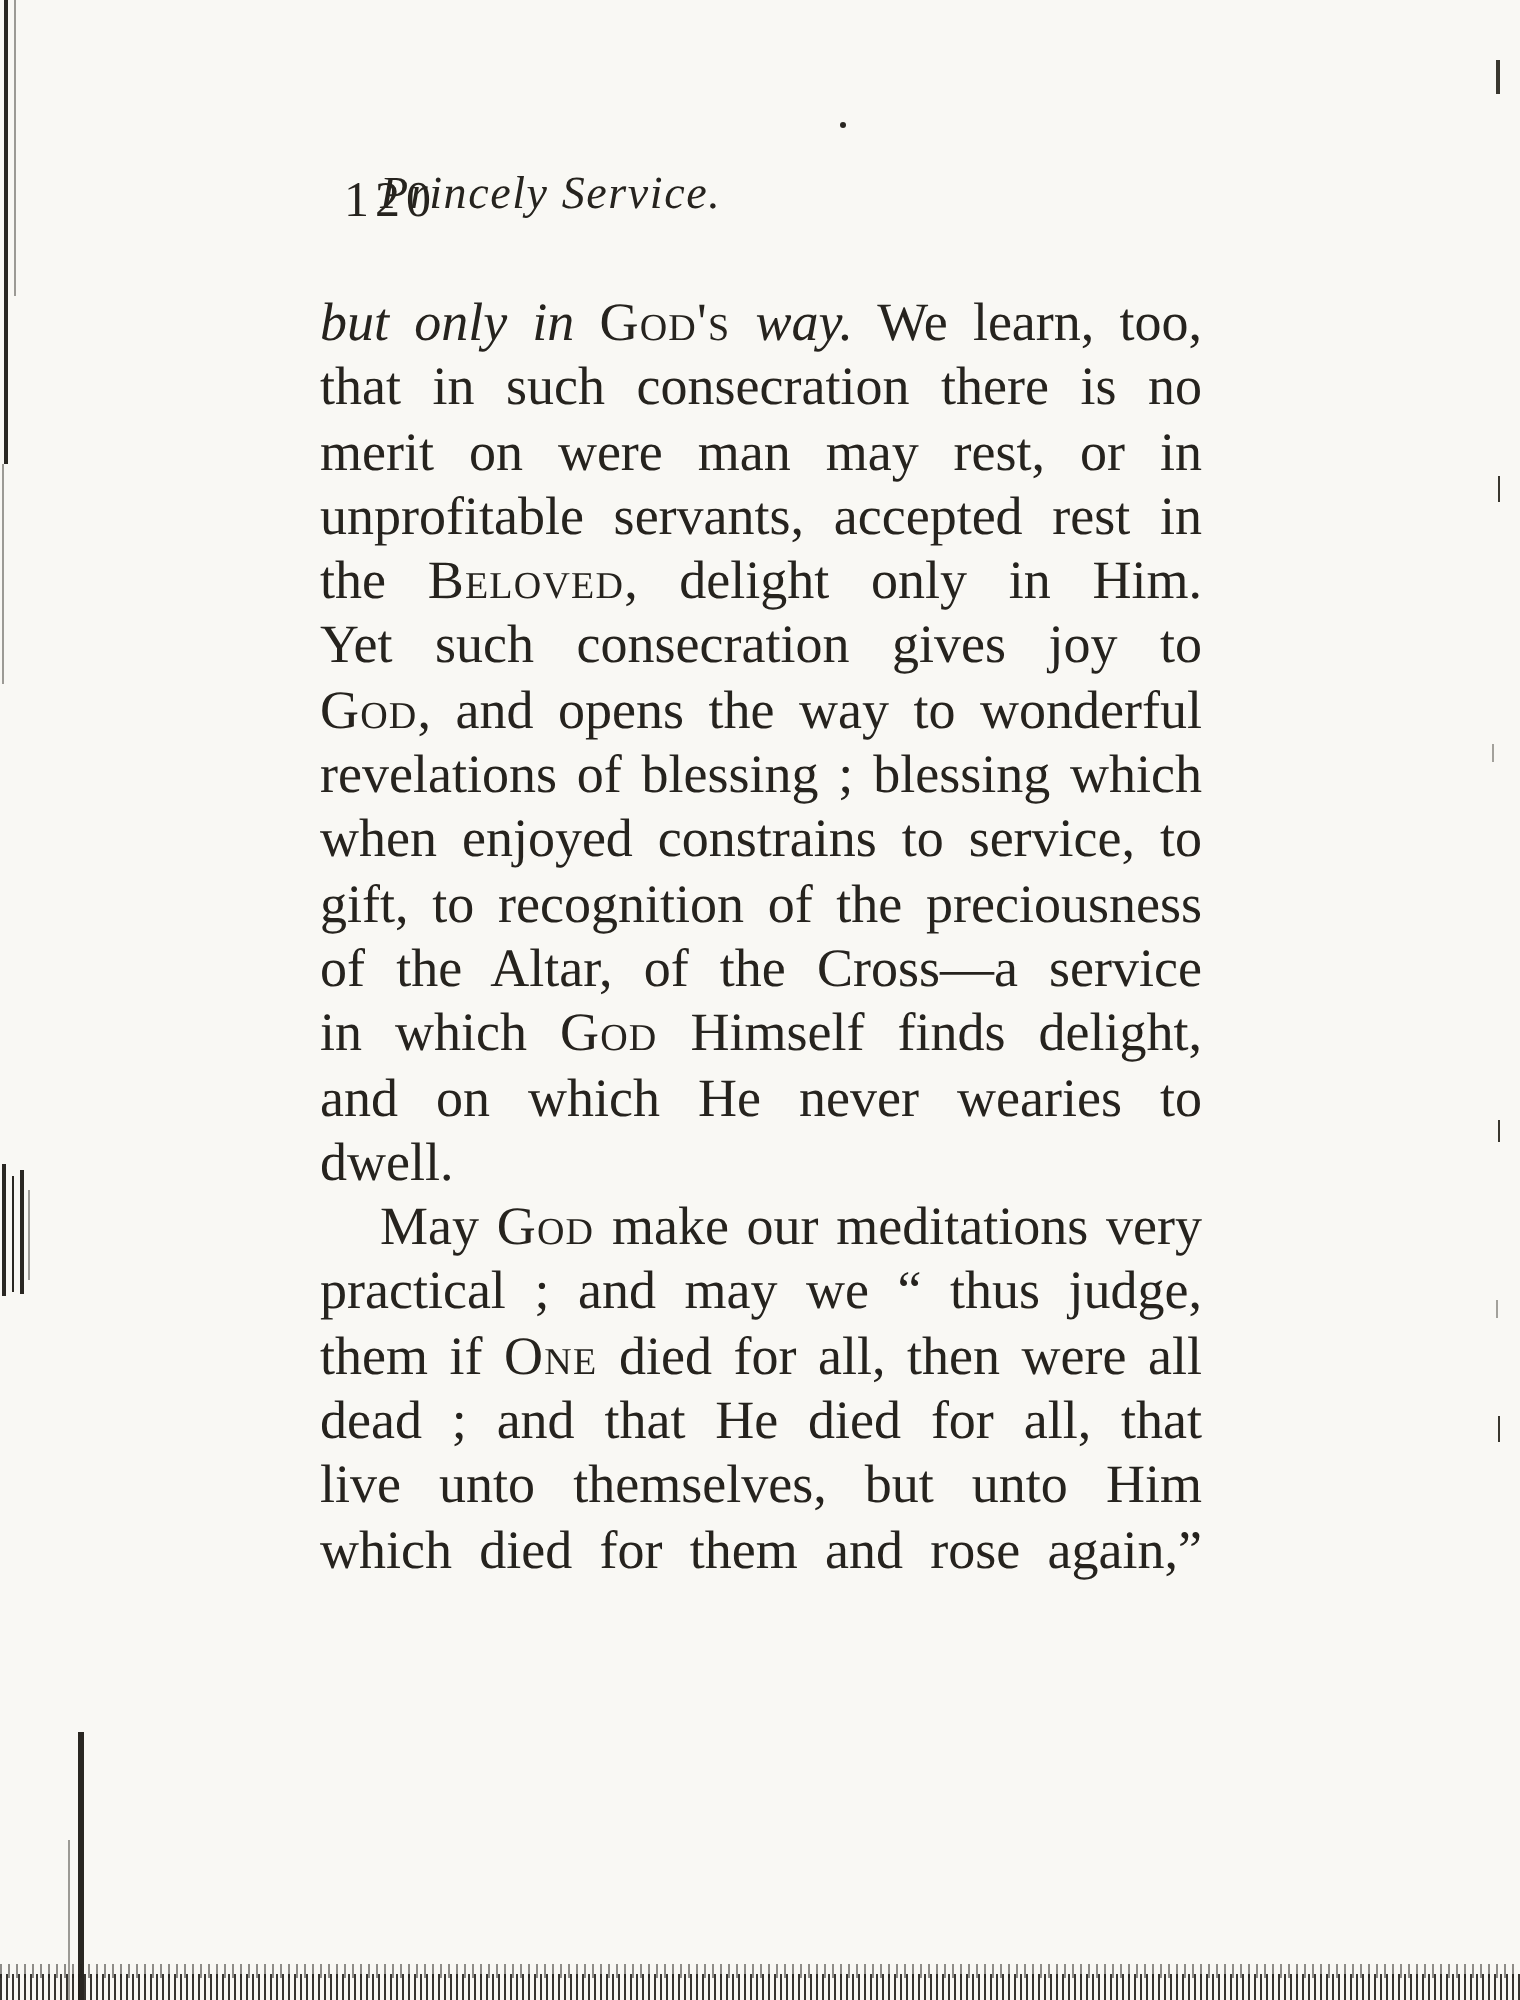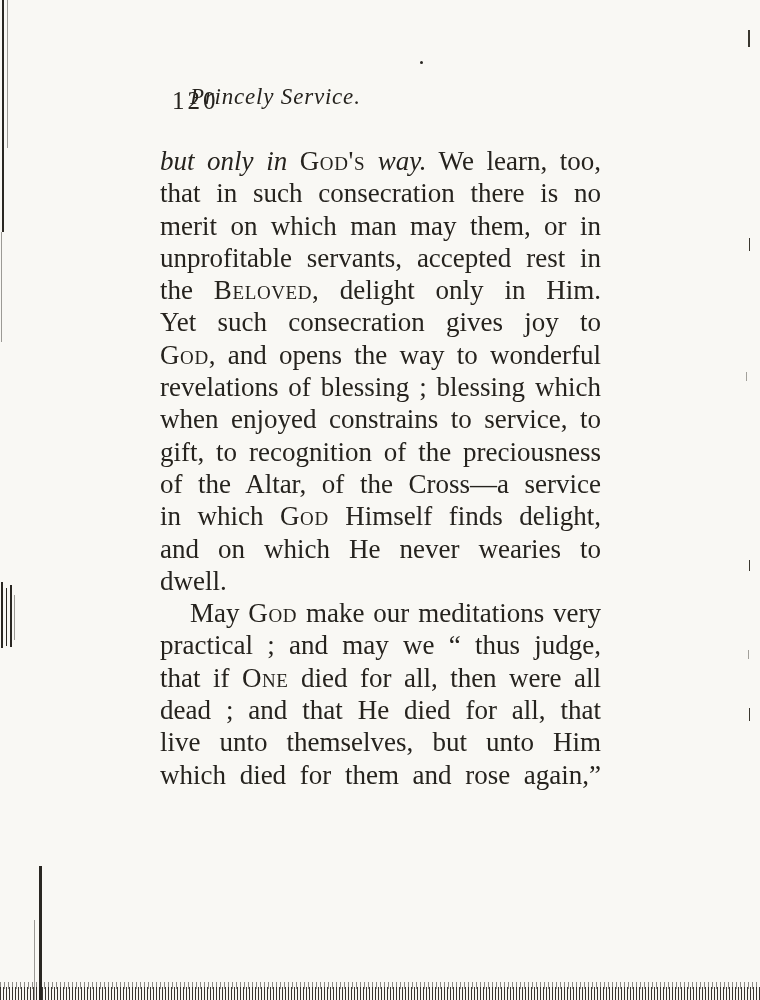--- a/index.html
+++ b/index.html
@@ -82,37 +82,37 @@
 
   <div class="header">
     <div class="page-number">120</div>
     <div class="running-title">Princely Service.</div>
   </div>
 
   <div class="textblock">
       <div class="paragraph">
         <div class="line"><span class="seg-i">but only in </span><span class="seg-sc">God's</span><span class="seg-i"> way.</span><span class="seg-r"> We learn, too,</span></div>
         <div class="line"><span class="seg-r">that in such consecration there is no</span></div>
-        <div class="line"><span class="seg-r">merit on which man may them, or in</span></div>
+        <div class="line"><span class="seg-r">merit on were man may rest, or in</span></div>
         <div class="line"><span class="seg-r">unprofitable servants, accepted rest in</span></div>
         <div class="line"><span class="seg-r">the </span><span class="seg-sc">Beloved</span><span class="seg-r">, delight only in Him.</span></div>
         <div class="line"><span class="seg-r">Yet such consecration gives joy to</span></div>
         <div class="line"><span class="seg-sc">God</span><span class="seg-r">, and opens the way to wonderful</span></div>
         <div class="line"><span class="seg-r">revelations of blessing ; blessing which</span></div>
         <div class="line"><span class="seg-r">when enjoyed constrains to service, to</span></div>
         <div class="line"><span class="seg-r">gift, to recognition of the preciousness</span></div>
         <div class="line"><span class="seg-r">of the Altar, of the Cross—a service</span></div>
         <div class="line"><span class="seg-r">in which </span><span class="seg-sc">God</span><span class="seg-r"> Himself finds delight,</span></div>
         <div class="line"><span class="seg-r">and on which He never wearies to</span></div>
         <div class="line no-just"><span class="seg-r">dwell.</span></div>
       </div>
       <div class="paragraph indent">
         <div class="line"><span class="seg-r">May </span><span class="seg-sc">God</span><span class="seg-r"> make our meditations very</span></div>
         <div class="line"><span class="seg-r">practical ; and may we “ thus judge,</span></div>
-        <div class="line"><span class="seg-r">that if </span><span class="seg-sc">One</span><span class="seg-r"> died for all, then were all</span></div>
+        <div class="line"><span class="seg-r">them if </span><span class="seg-sc">One</span><span class="seg-r"> died for all, then were all</span></div>
         <div class="line"><span class="seg-r">dead ; and that He died for all, that</span></div>
         <div class="line"><span class="seg-r">live unto themselves, but unto Him</span></div>
         <div class="line"><span class="seg-r">which died for them and rose again,”</span></div>
       </div>
     </div>
 
   <div>
 
     <div class="vline" style="left:2px;top:0;width:2px;height:232px"></div>
     <div class="vline faint" style="left:7px;top:0;width:1px;height:148px"></div>

